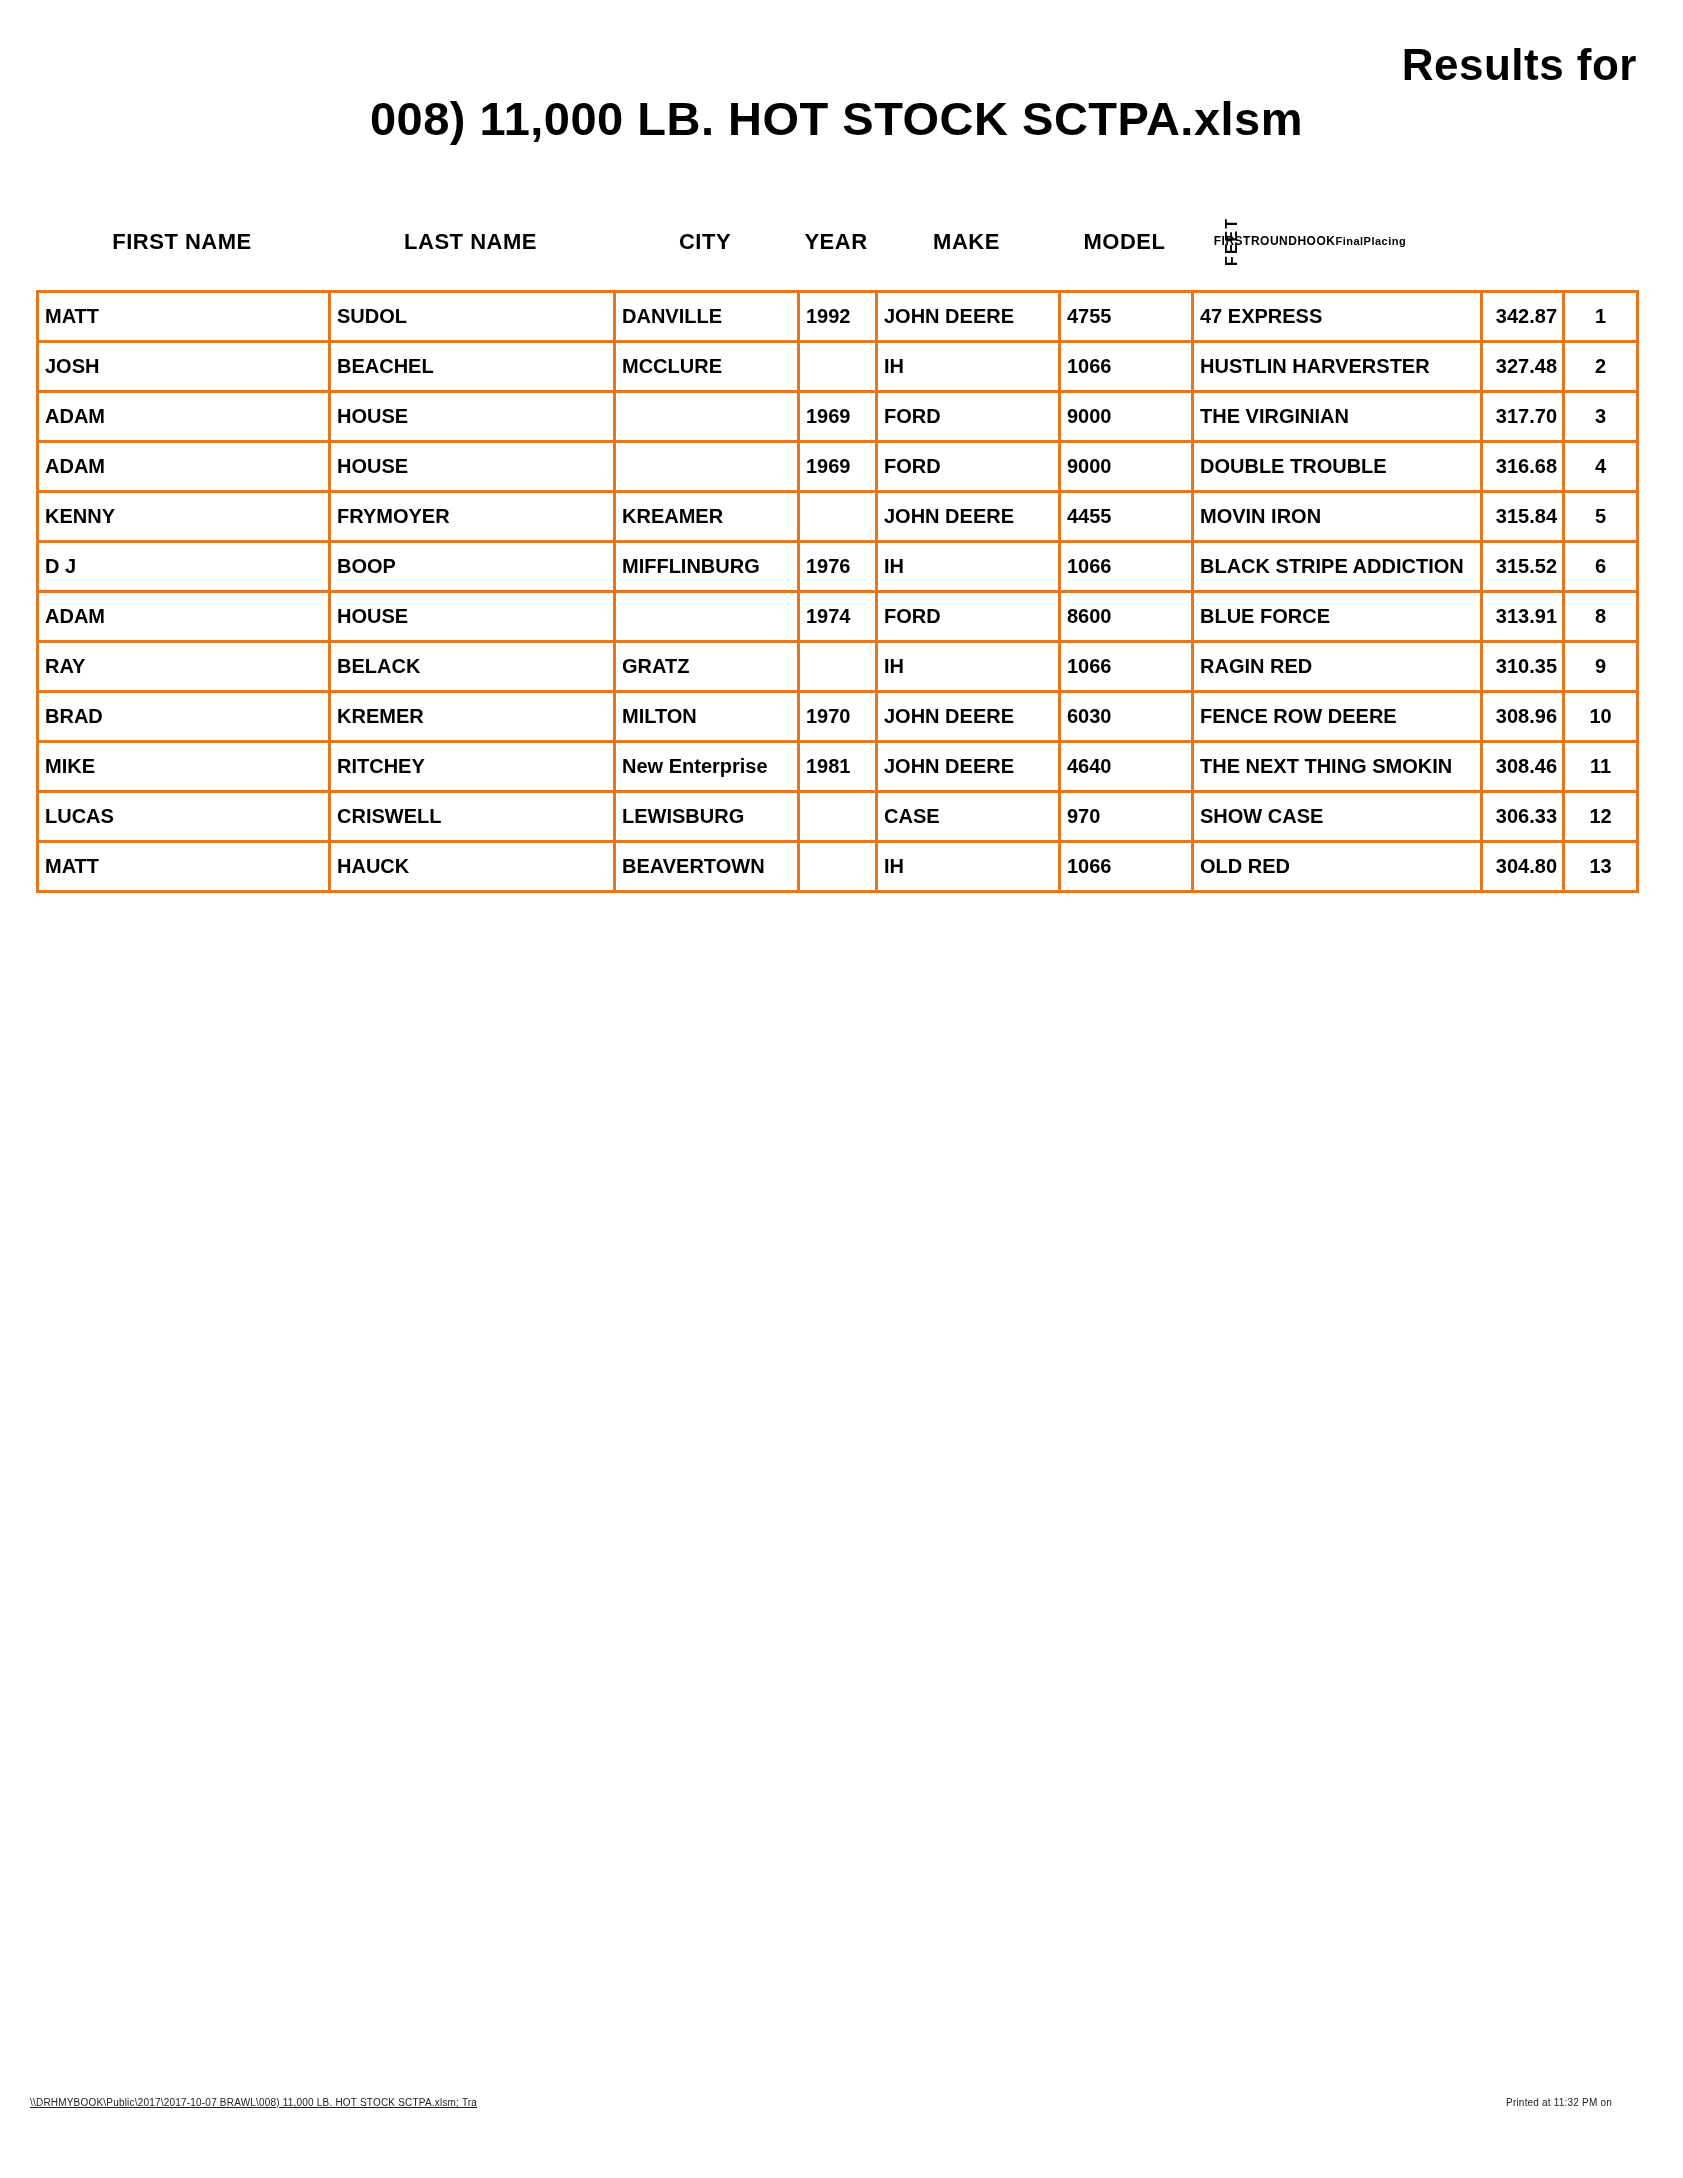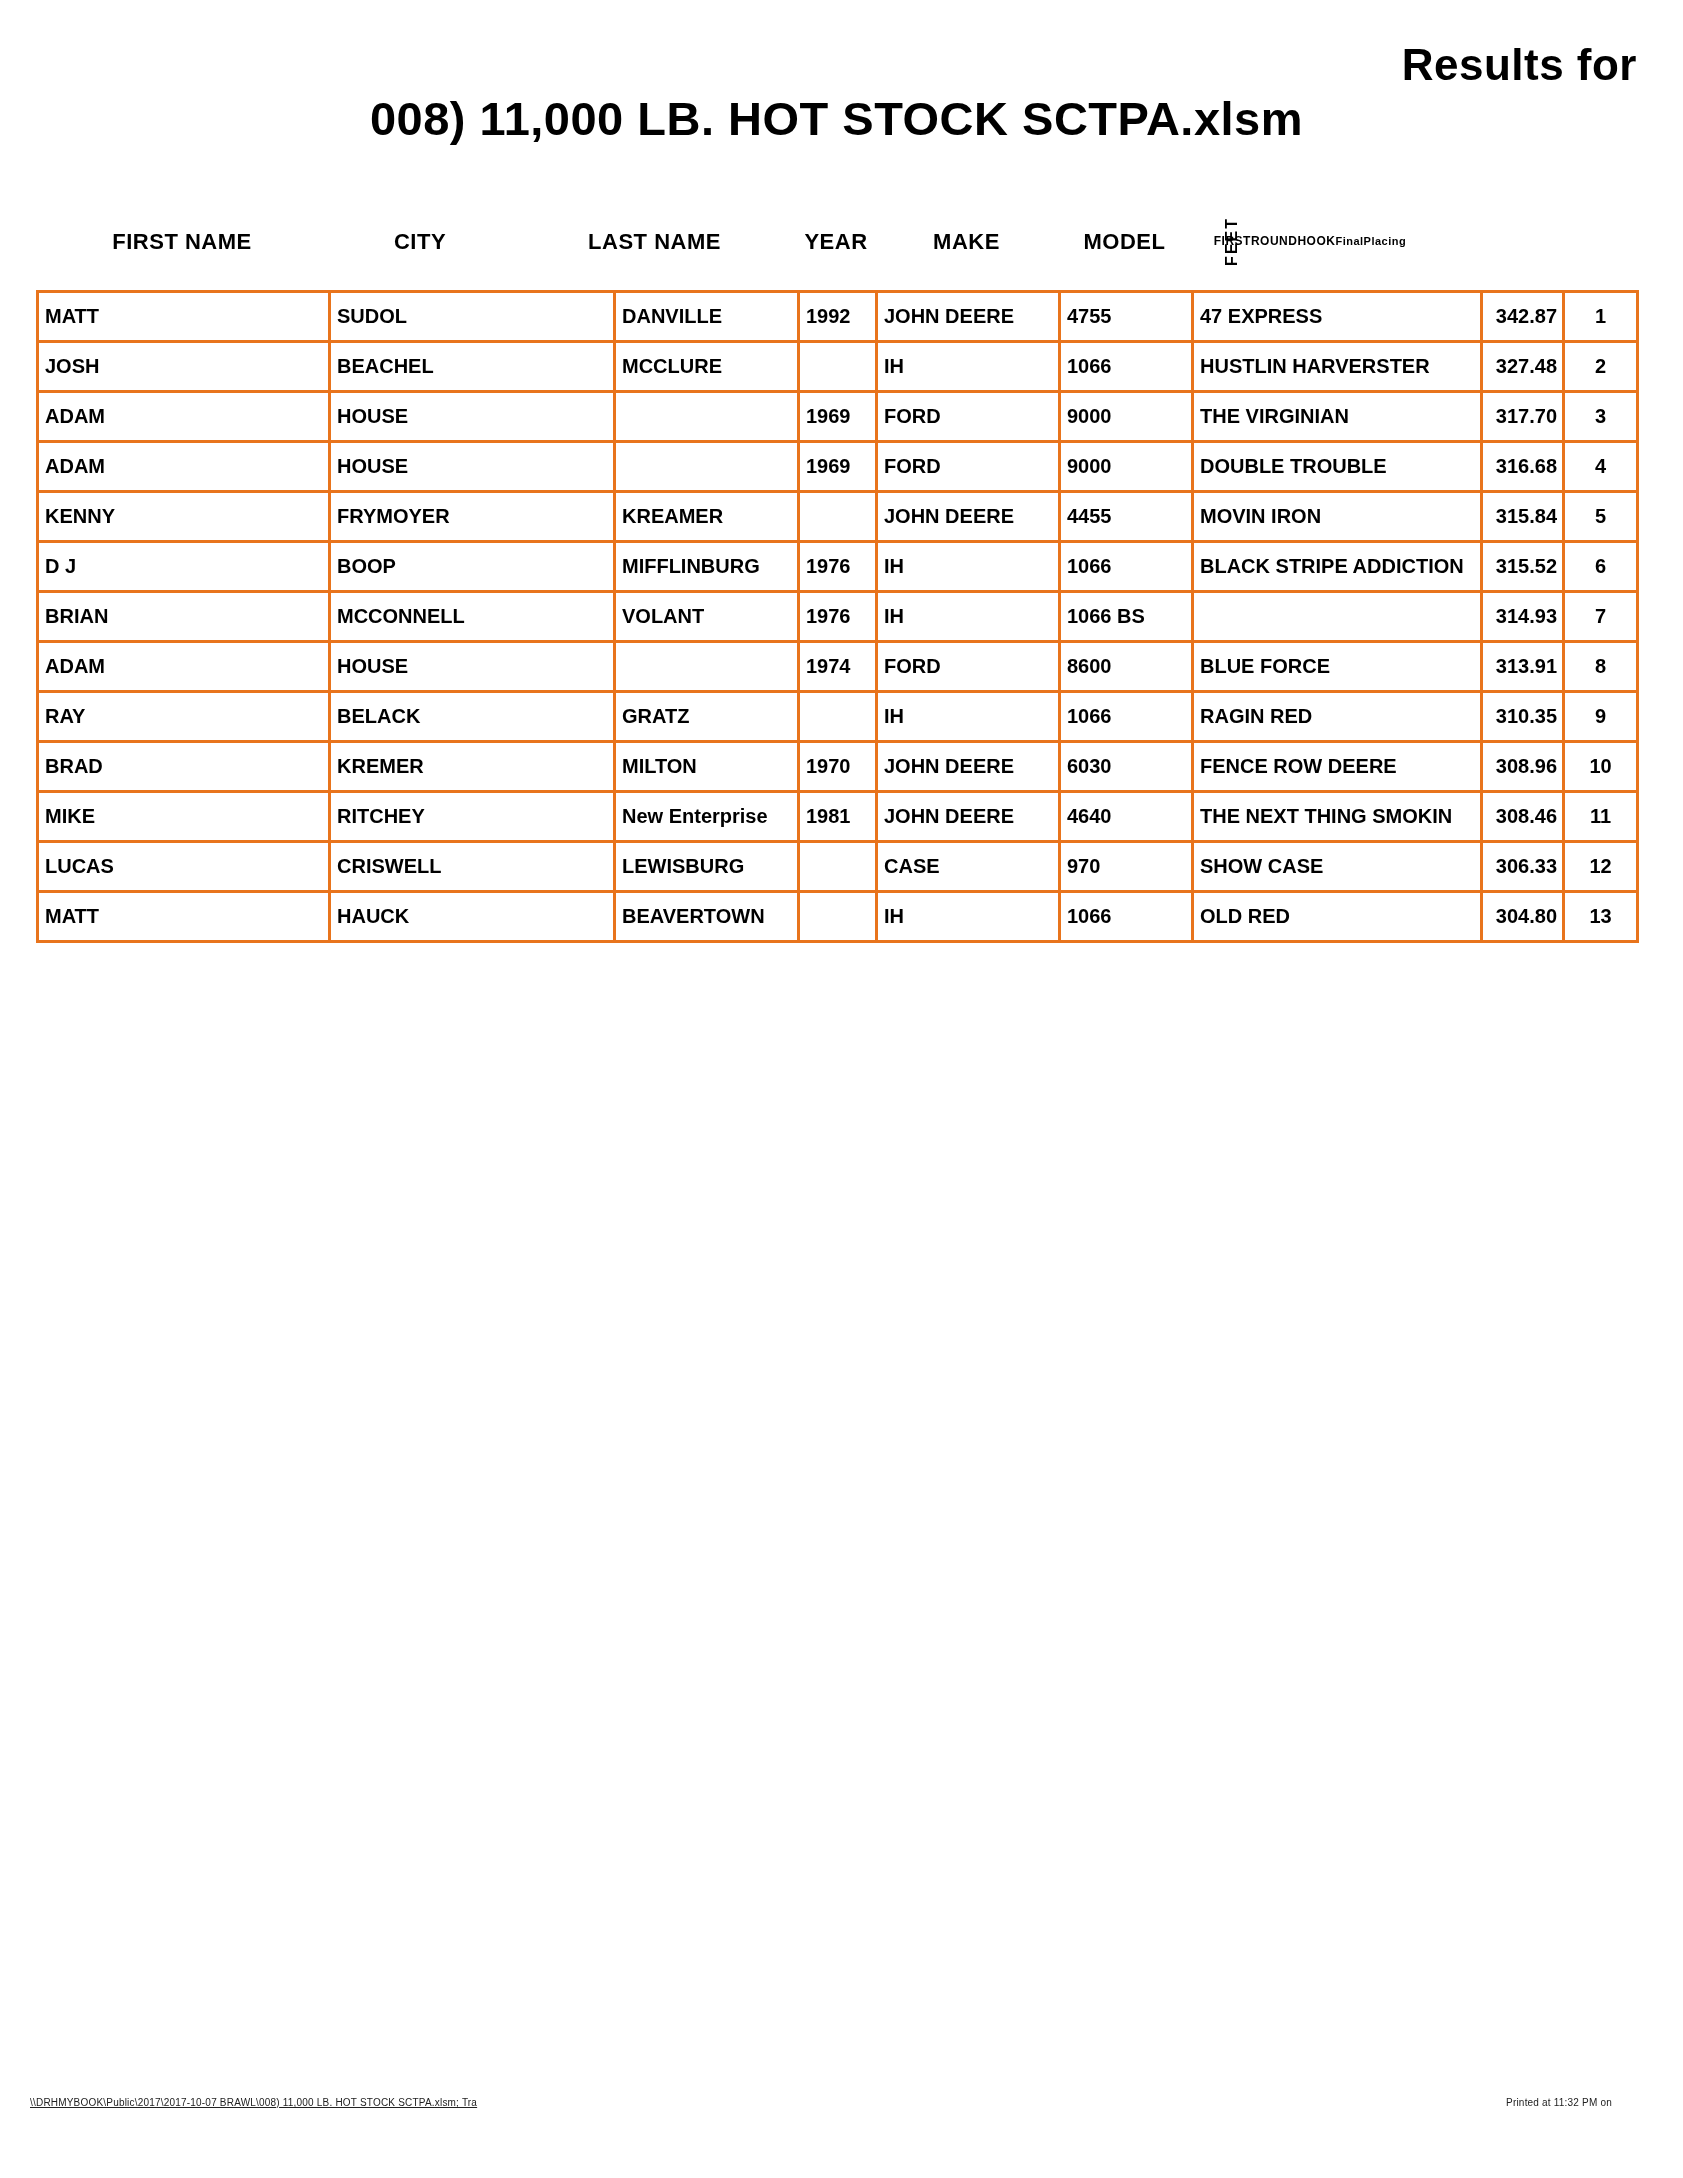--- a/index.html
+++ b/index.html
@@ -61,22 +61,22 @@
   }
 </style>
 </head>
 <body>
 
 <div class="title-line1">Results for</div>
 <div class="title-line2">008) 11,000 LB. HOT STOCK SCTPA.xlsm</div>
 
 <div class="header-row">
   <div class="hcell" style="width:292px">FIRST NAME</div>
+  <div class="hcell" style="width:285px">LAST NAME</div>
   <div class="hcell" style="width:184px">CITY</div>
-  <div class="hcell" style="width:285px">LAST NAME</div>
   <div class="hcell" style="width:78px">YEAR</div>
   <div class="hcell" style="width:183px">MAKE</div>
   <div class="hcell" style="width:133px">MODEL</div>
   <div class="hcell feet-h" style="width:82px">
     <span class="feet-rot">FEET</span>
   </div>
   <div class="hcell placing-h" style="width:74px">
     <span>FIRST</span>
     <span>ROUND</span>
     <span>HOOK</span>
@@ -158,31 +158,20 @@
         <td>BOOP</td>
         <td>MIFFLINBURG</td>
         <td>1976</td>
         <td>IH</td>
         <td>1066</td>
         <td>BLACK STRIPE ADDICTION</td>
         <td class="feet">315.52</td>
         <td class="placing">6</td>
       </tr>
       <tr>
-        <td>BRIAN</td>
-        <td>MCCONNELL</td>
-        <td>VOLANT</td>
-        <td>1976</td>
-        <td>IH</td>
-        <td>1066 BS</td>
-        <td></td>
-        <td class="feet">314.93</td>
-        <td class="placing">7</td>
-      </tr>
-      <tr>
         <td>ADAM</td>
         <td>HOUSE</td>
         <td></td>
         <td>1974</td>
         <td>FORD</td>
         <td>8600</td>
         <td>BLUE FORCE</td>
         <td class="feet">313.91</td>
         <td class="placing">8</td>
       </tr>

